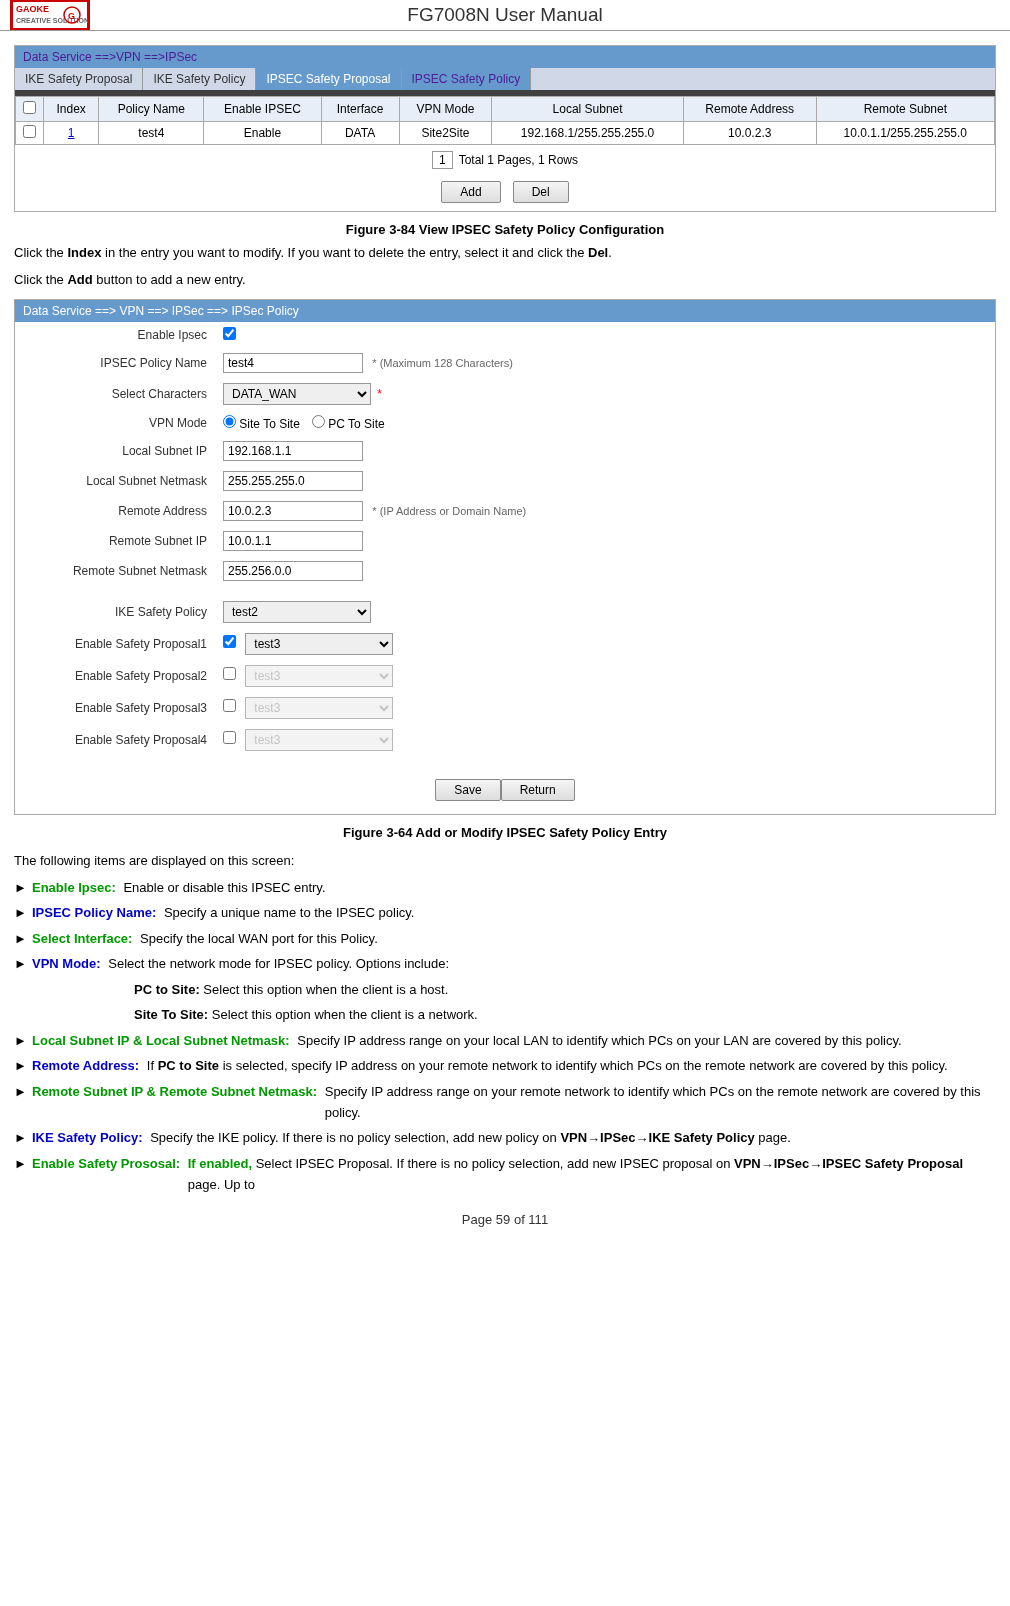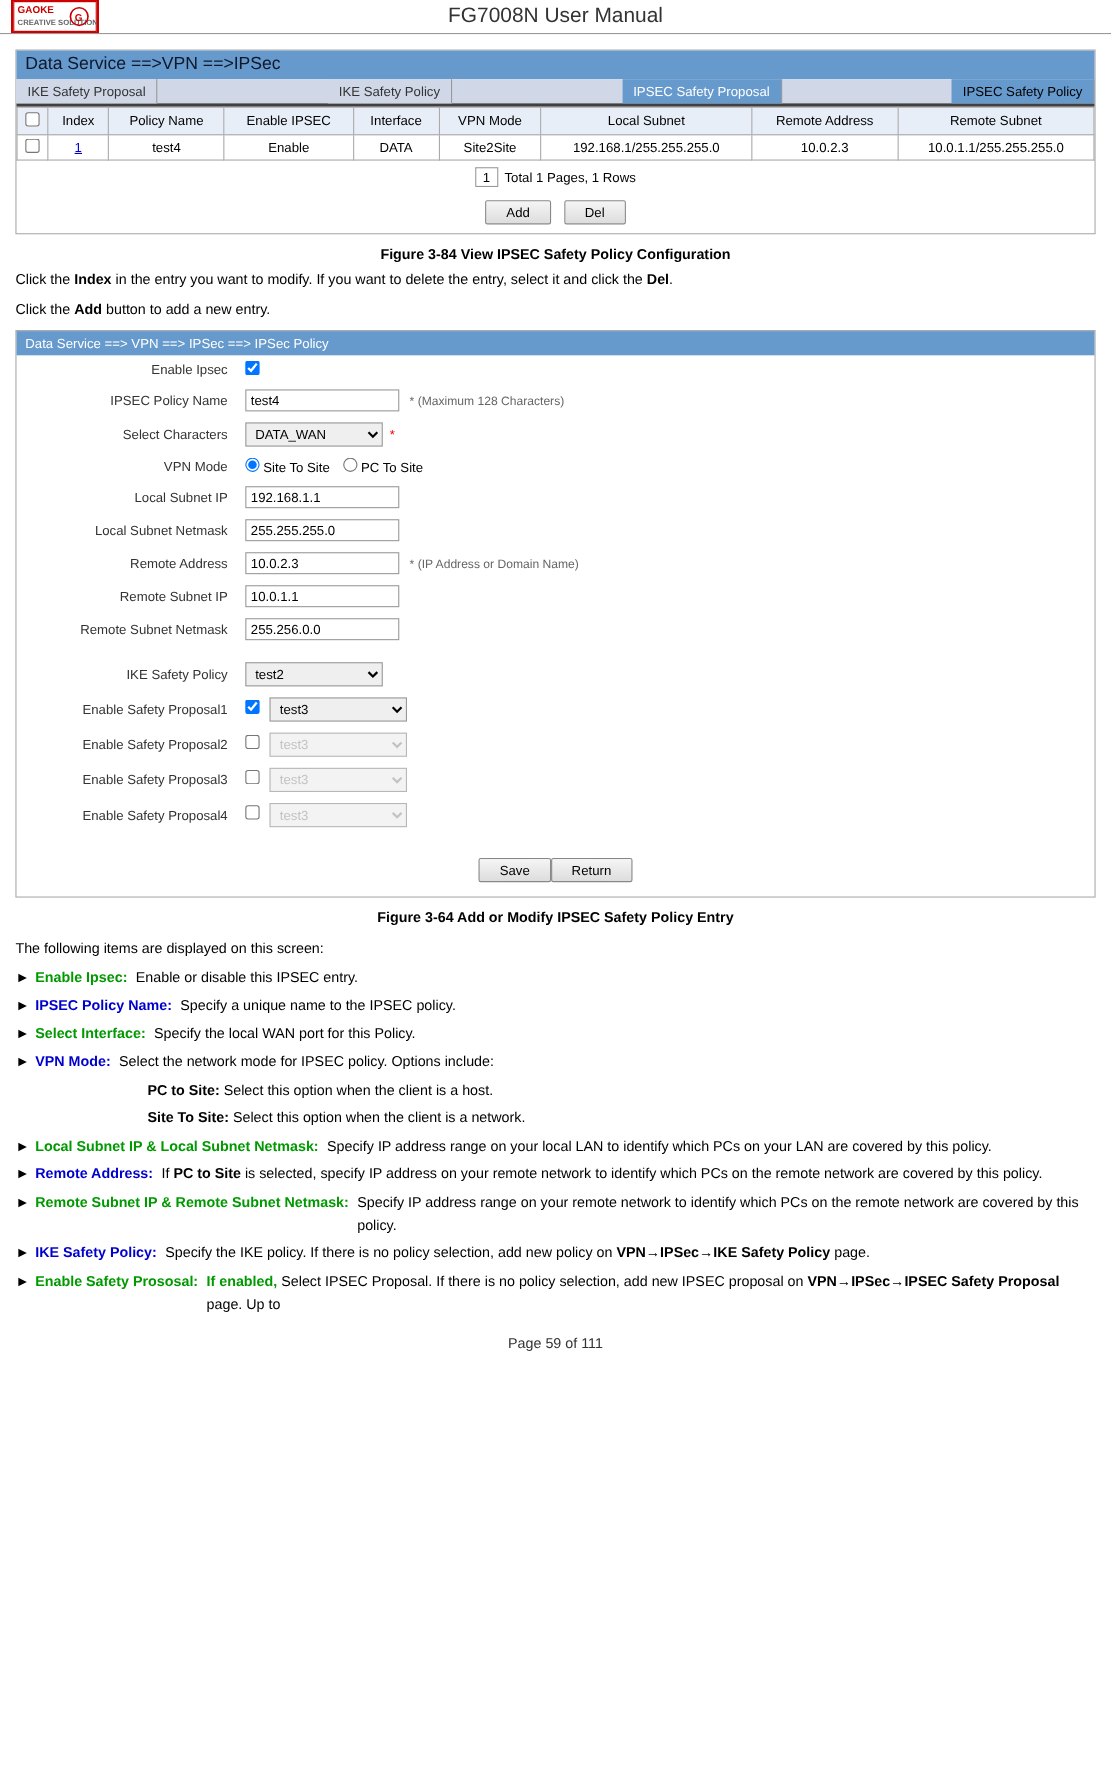--- a/index.html
+++ b/index.html
@@ -43,43 +43,42 @@
       font-weight: normal;
       color: #333;
     }
     
     .content {
       padding: 8px 14px;
     }
     
     .blue-banner {
       background: #6699cc;
-      color: #0f172a;
+      color: #4c1d95;
       padding: 4px 8px;
-      font-size: 16px;
+      font-size: 12px;
       margin-bottom: 0;
     }
     
     .tab-bar {
       display: flex;
       background: #d0d8e8;
-      border-bottom: 3px solid #404040;
-      justify-content: space-between;
+      border-bottom: 6px solid #404040;
     }
     .tab-item {
       padding: 4px 10px;
       font-size: 12px;
       cursor: pointer;
       border-right: 1px solid #999;
       color: #333;
     }
     .tab-item:first-child { background: #d0d8e8; }
     .tab-item:nth-child(2) { background: #d0d8e8; }
     .tab-item:nth-child(3) { background: #6699cc; color: #fff; }
-    .tab-item:nth-child(4) { background: #6699cc; color: #000000; }
+    .tab-item:nth-child(4) { background: #6699cc; color: #4c1d95; }
 
     
     .data-table {
       width: 100%;
       border-collapse: collapse;
       font-size: 12px;
     }
     .data-table th {
       background: #e8eef8;
       border: 1px solid #aaa;
@@ -171,21 +170,21 @@
     .form-table input[type="text"] {
       border: 1px solid #999;
       padding: 2px 4px;
       font-size: 12px;
       width: 140px;
     }
     .form-table select {
       border: 1px solid #999;
       padding: 2px 4px;
       font-size: 12px;
-      width: 125px;
+      width: 148px;
     }
     .form-table input[type="checkbox"] {
       margin: 0;
     }
     .radio-group {
       display: flex;
       align-items: flex-start;
       gap: 12px;
       font-size: 12px;
     }

